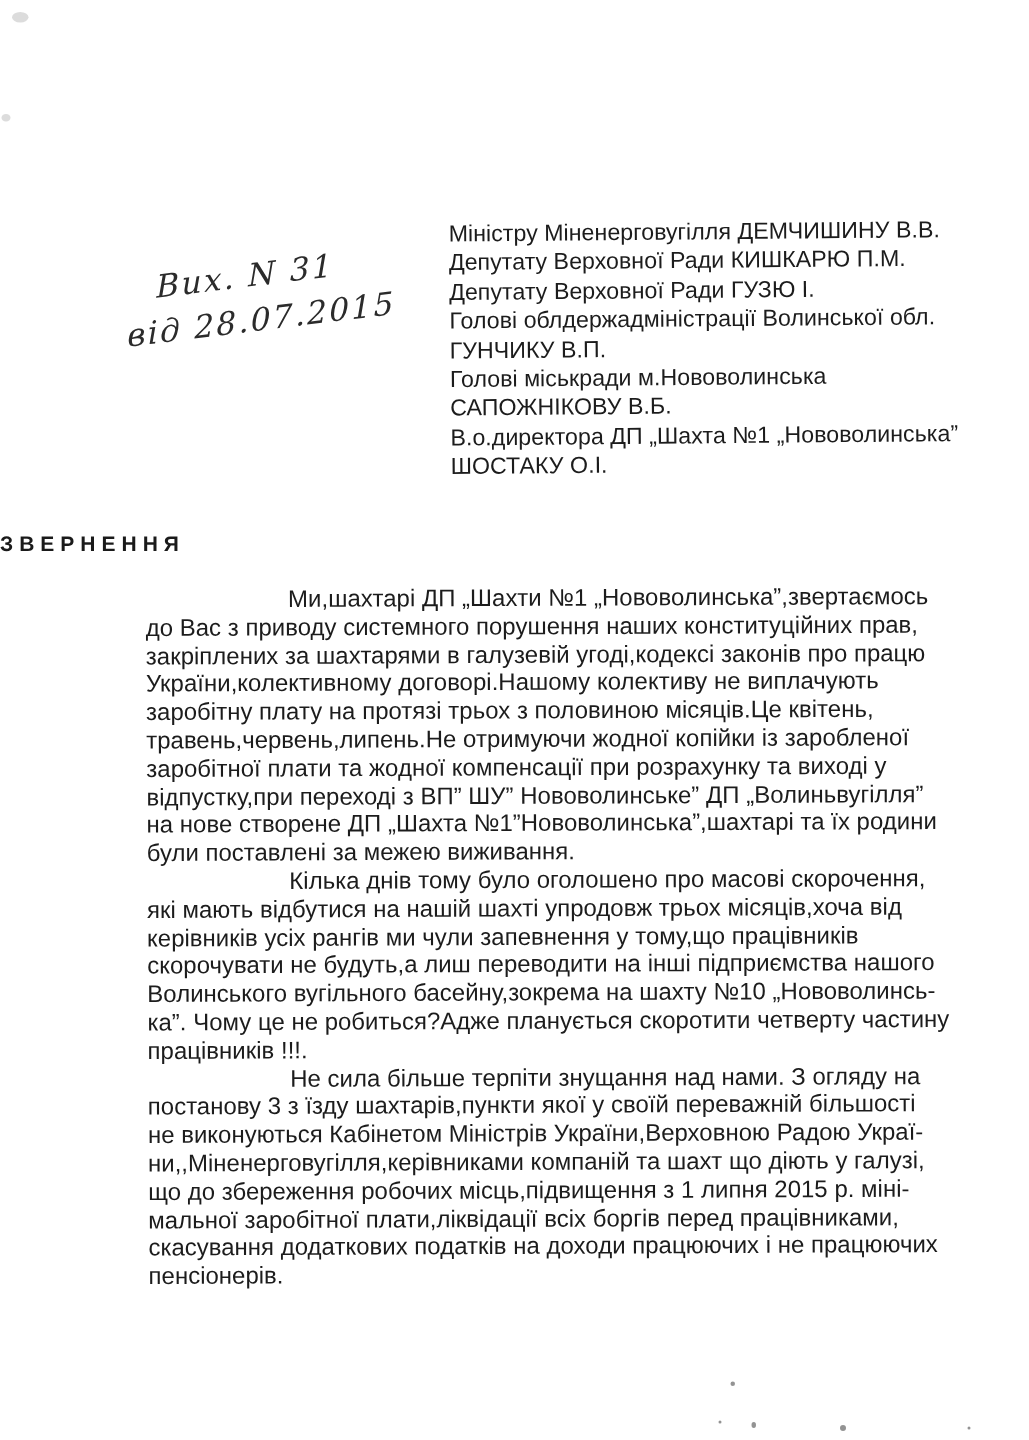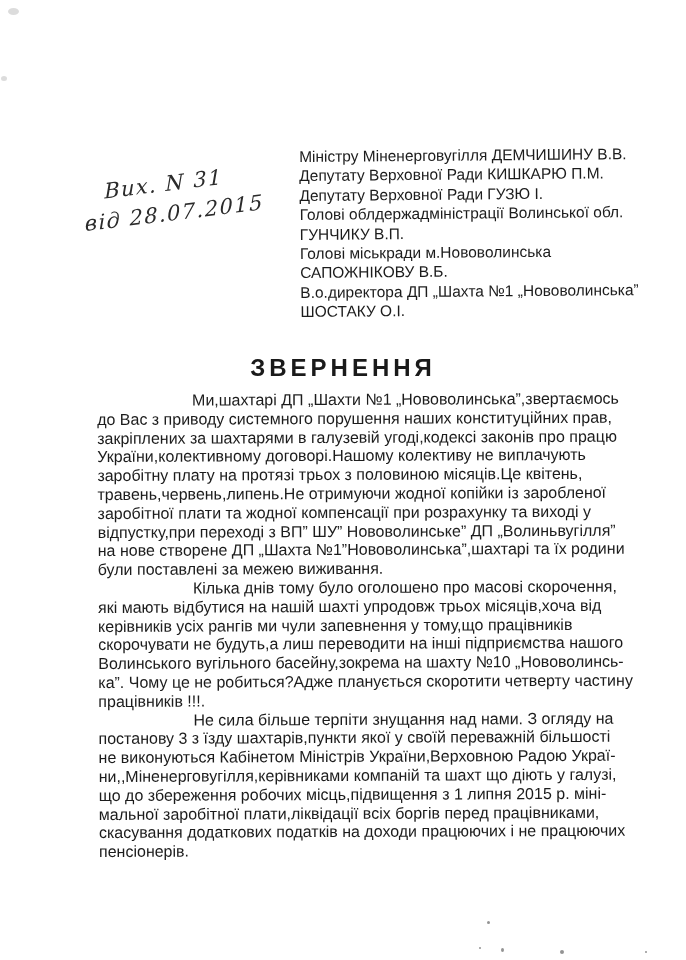--- a/index.html
+++ b/index.html
@@ -47,22 +47,21 @@
     white-space: nowrap;
   }
 
   
   .title {
     position: absolute;
     left: 0;
     right: 0;
     top: 354px;
     margin: 0;
-    text-align: center;
-    font-size: 24px;
+    font-size: 14px;
     font-weight: bold;
     letter-spacing: 4px;
     color: #1a1a1a;
   }
 
   
   .body-text {
     position: absolute;
     left: 97px;
     top: 392px;

